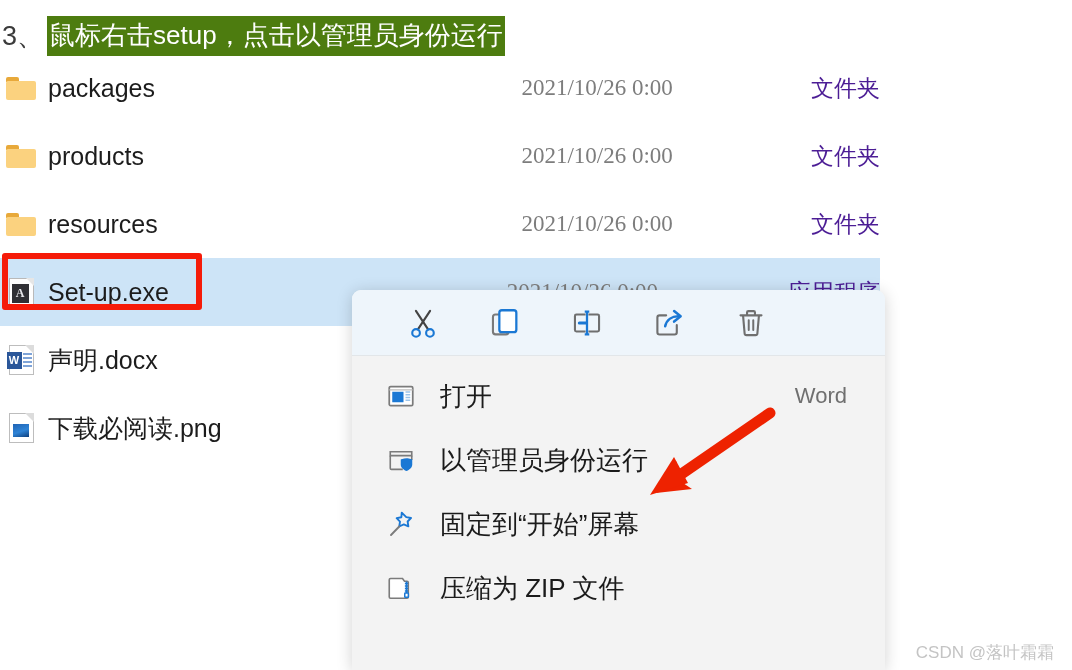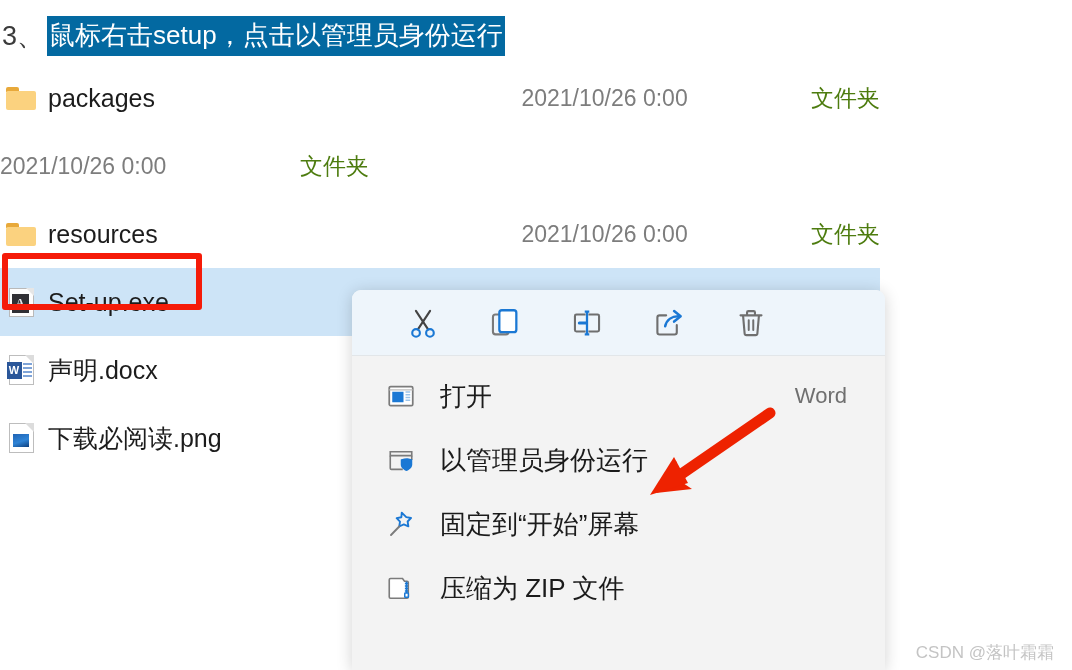--- a/index.html
+++ b/index.html
@@ -26,32 +26,32 @@
     white-space: nowrap;
   }
   #instruction .step-num {
     font-size: 27px;
     color: #3b3b3b;
     padding-left: 2px;
     letter-spacing: 0px;
   }
   #instruction .hl {
     margin-left: 3px;
-    background: #0369a1;
+    background: #4d7c0f;
     color: #ffffff;
     font-size: 26px;
     line-height: 36px;
     padding: 1px 2px 3px 2px;
     letter-spacing: 0px;
   }
 
   
   #file-list {
     position: absolute;
-    left: 0; top: 64px;
+    left: 0; top: 54px;
     width: 880px;
   }
   .row {
     position: relative;
     height: 68px;
     display: flex;
     align-items: center;
     background: transparent;
   }
   .row.selected {
@@ -73,24 +73,25 @@
     font-size: 25px;
     color: #1c1c1c;
     white-space: nowrap;
     letter-spacing: 0px;
   }
   .row .datecell {
     width: 300px;
     font-size: 23px;
     color: #7d7d7d;
     white-space: nowrap;
+    font-family: Liberation Serif, serif;
   }
   .row .typecell {
     font-size: 23px;
-    color: #4d7c0f;
+    color: #4c1d95;
     white-space: nowrap;
   }
 
   
   .folder {
     position: relative; width: 30px; height: 23px;
   }
   .folder .tab {
     position: absolute; left: 0; top: 0;
     width: 13px; height: 5px;
@@ -275,20 +276,29 @@
               <span class="body"></span>
             </span>
         </span>
         <span class="fname">packages</span>
       </div>
       <div class="datecell">2021/10/26 0:00</div>
       <div class="typecell">文件夹</div>
     </div>
 
     <div class="row">
+      <div class="namecell">
+        <span class="icon-wrap">
+          <span class="folder">
+              <span class="tab"></span>
+              <span class="body"></span>
+            </span>
+        </span>
+        <span class="fname">products</span>
+      </div>
       <div class="datecell">2021/10/26 0:00</div>
       <div class="typecell">文件夹</div>
     </div>
 
     <div class="row">
       <div class="namecell">
         <span class="icon-wrap">
           <span class="folder">
               <span class="tab"></span>
               <span class="body"></span>

